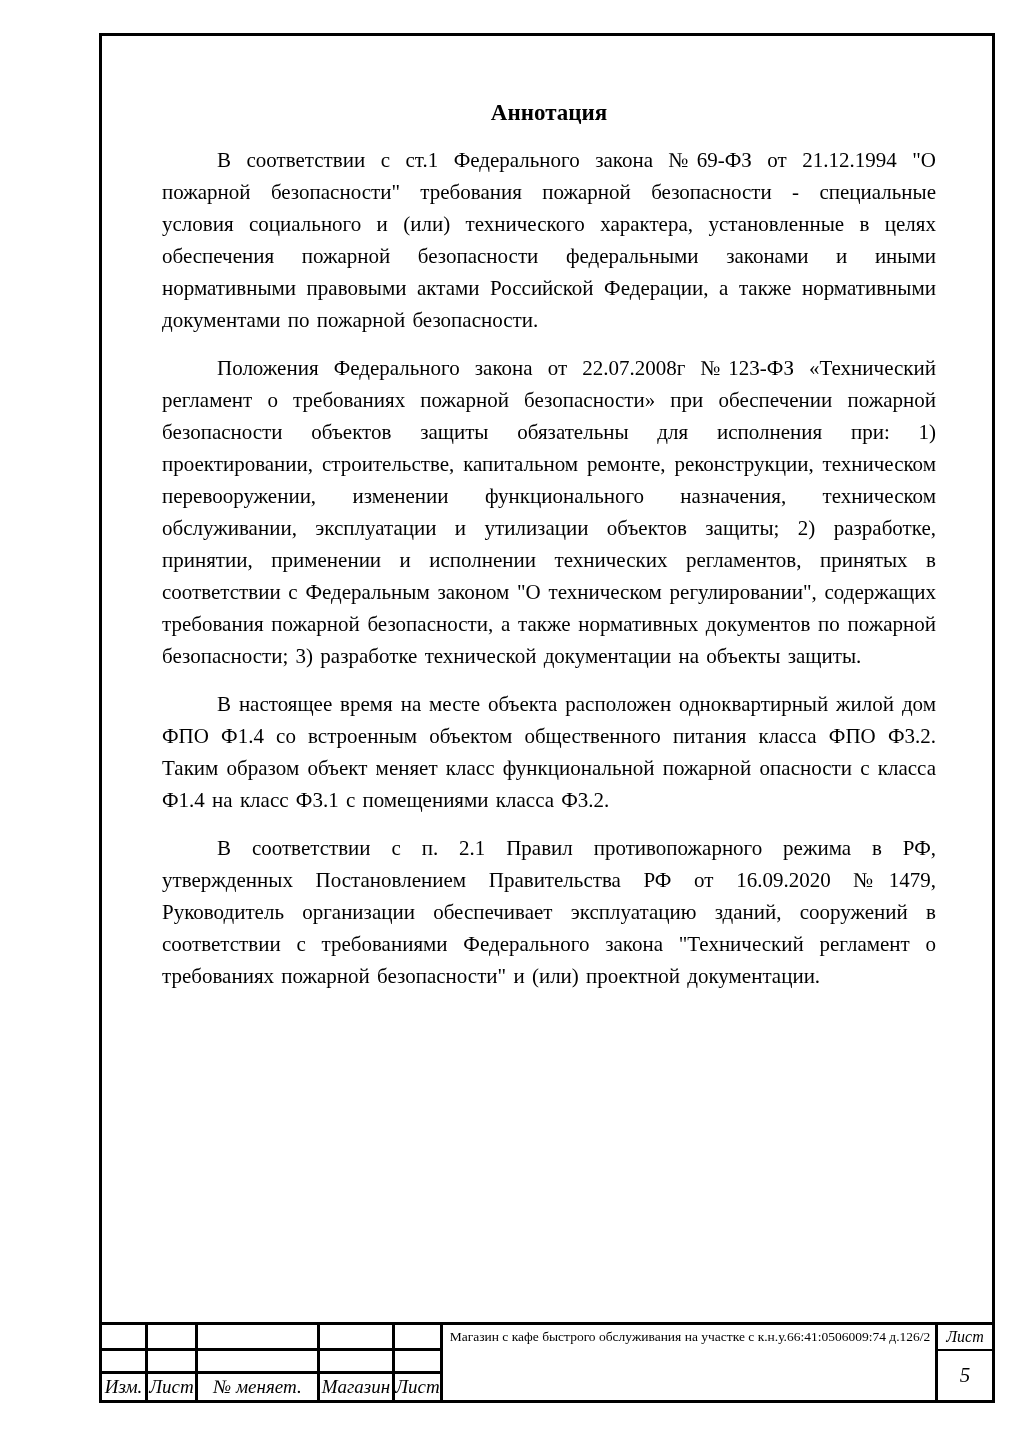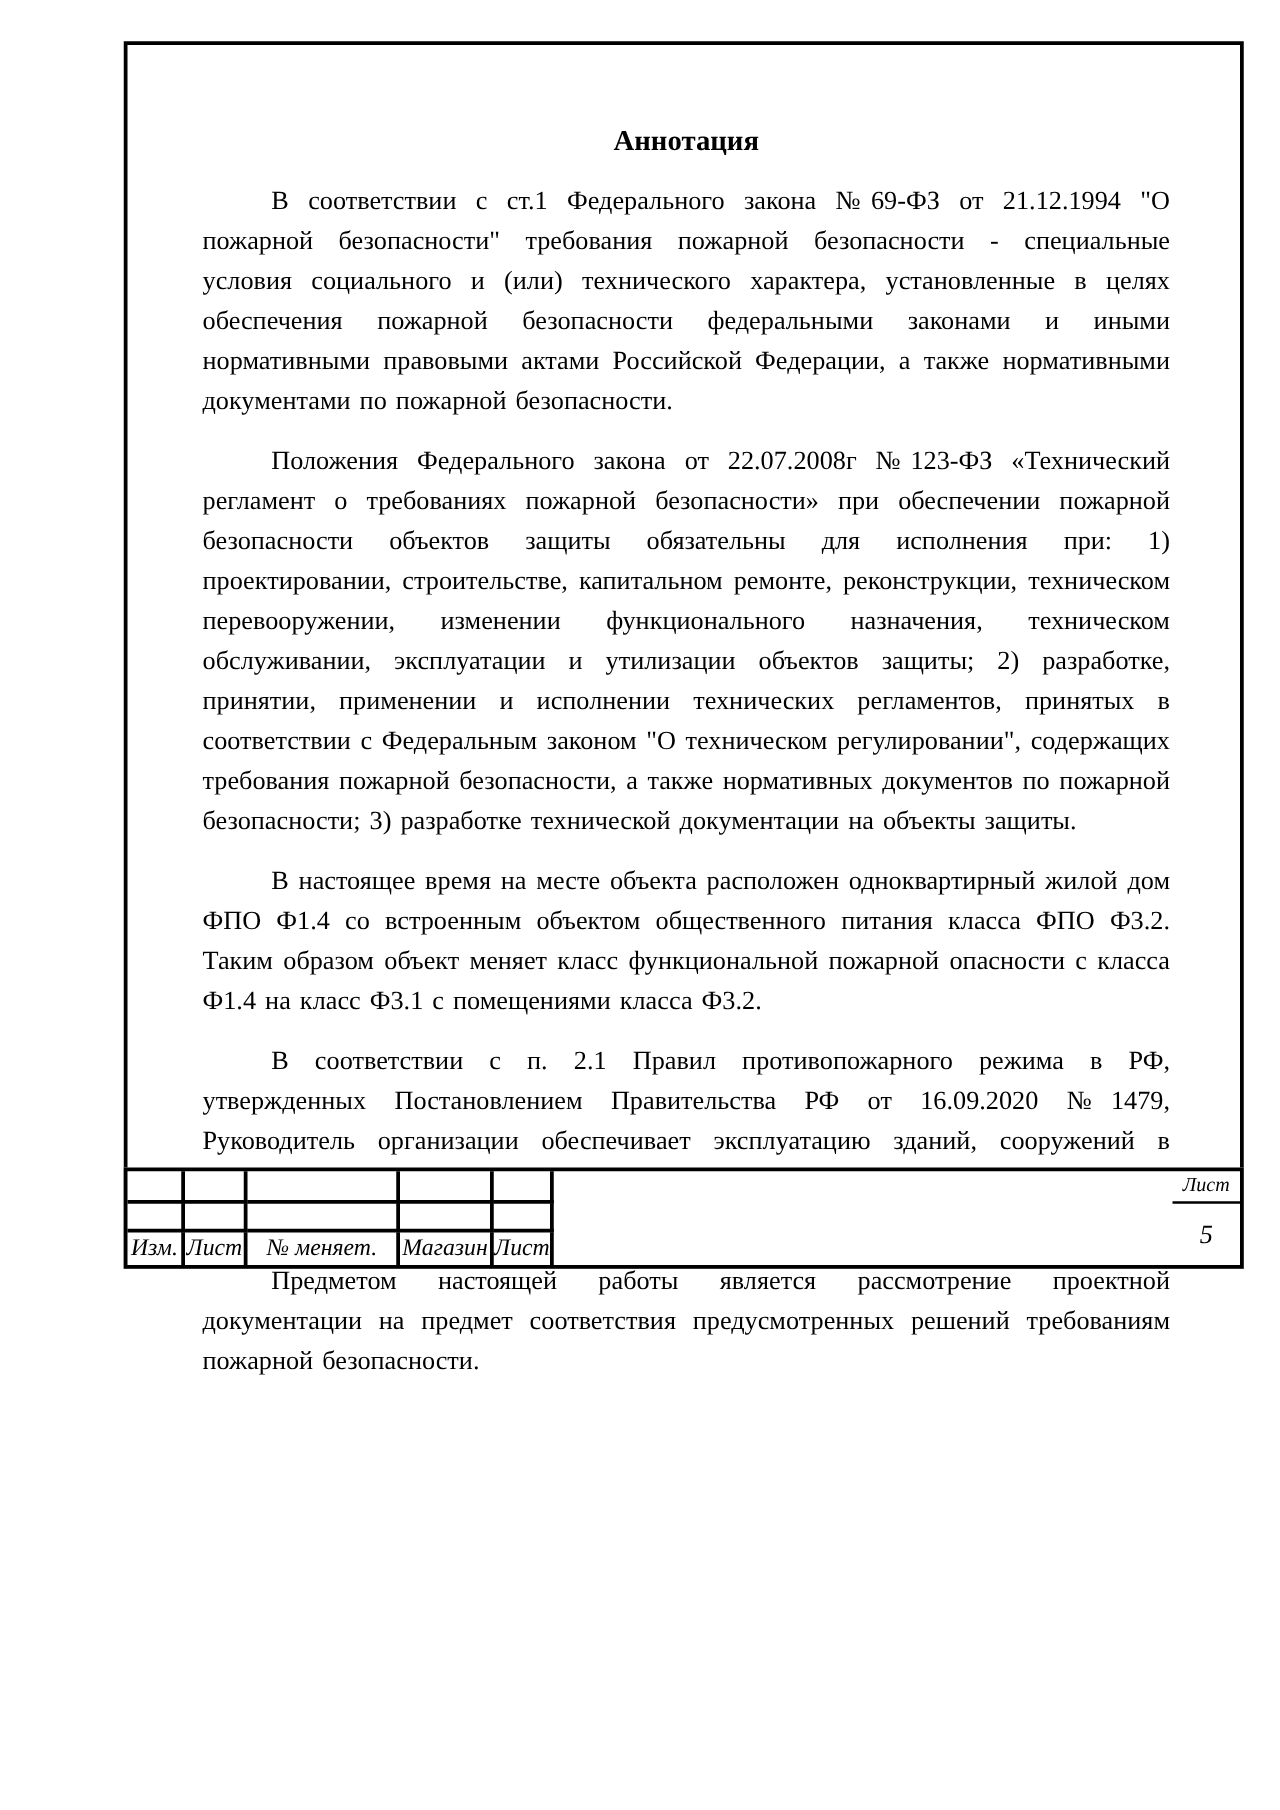--- a/index.html
+++ b/index.html
@@ -12,21 +12,21 @@
     height: 1448px;
     position: relative;
     font-family: "Liberation Serif", serif;
     color: #000;
   }
   .frame {
     position: absolute;
     left: 99px;
     top: 33px;
     width: 896px;
-    height: 982px;
+    height: 1370px;
     border: 3px solid #000;
     box-sizing: border-box;
     background: #fff;
   }
   .content {
     position: absolute;
     left: 44px;
     right: 40px;
     top: 62px;
   }
@@ -109,21 +109,20 @@
 <body>
 
 <div class="frame">
 
   <div class="content">
     <h1 class="heading">Аннотация</h1>
     <p class="para">В соответствии с ст.1 Федерального закона №69-ФЗ от 21.12.1994 "О пожарной безопасности" требования пожарной безопасности - специальные условия социального и (или) технического характера, установленные в целях обеспечения пожарной безопасности федеральными законами и иными нормативными правовыми актами Российской Федерации, а также нормативными документами по пожарной безопасности.</p>
     <p class="para">Положения Федерального закона от 22.07.2008г №123-ФЗ «Технический регламент о требованиях пожарной безопасности» при обеспечении пожарной безопасности объектов защиты обязательны для исполнения при: 1) проектировании, строительстве, капитальном ремонте, реконструкции, техническом перевооружении, изменении функционального назначения, техническом обслуживании, эксплуатации и утилизации объектов защиты; 2) разработке, принятии, применении и исполнении технических регламентов, принятых в соответствии с Федеральным законом "О техническом регулировании", содержащих требования пожарной безопасности, а также нормативных документов по пожарной безопасности; 3) разработке технической документации на объекты защиты.</p>
     <p class="para">В настоящее время на месте объекта расположен одноквартирный жилой дом ФПО Ф1.4 со встроенным объектом общественного питания класса ФПО Ф3.2. Таким образом объект меняет класс функциональной пожарной опасности с класса Ф1.4 на класс Ф3.1 с помещениями класса Ф3.2.</p>
     <p class="para">В соответствии с п. 2.1 Правил противопожарного режима в РФ, утвержденных Постановлением Правительства РФ от 16.09.2020 №1479, Руководитель организации обеспечивает эксплуатацию зданий, сооружений в соответствии с требованиями Федерального закона "Технический регламент о требованиях пожарной безопасности" и (или) проектной документации.</p>
-    <p class="para">Предметом настоящей работы является рассмотрение проектной документации на предмет соответствия предусмотренных решений требованиям пожарной безопасности.</p>
   </div>
 
   <div class="titleblock">
 
     <div class="tb-cell tb-hline" style="grid-column:1;grid-row:1"></div>
     <div class="tb-cell tb-hline" style="grid-column:2;grid-row:1"></div>
     <div class="tb-cell tb-hline" style="grid-column:3;grid-row:1"></div>
     <div class="tb-cell tb-hline" style="grid-column:4;grid-row:1"></div>
     <div class="tb-cell tb-hline" style="grid-column:5;grid-row:1"></div>
 
@@ -132,18 +131,19 @@
     <div class="tb-cell tb-hline" style="grid-column:3;grid-row:2"></div>
     <div class="tb-cell tb-hline" style="grid-column:4;grid-row:2"></div>
     <div class="tb-cell tb-hline" style="grid-column:5;grid-row:2"></div>
 
     <div class="tb-cell tb-label" style="grid-column:1;grid-row:3">Изм.</div>
     <div class="tb-cell tb-label" style="grid-column:2;grid-row:3">Лист</div>
     <div class="tb-cell tb-label" style="grid-column:3;grid-row:3">№ меняет.</div>
     <div class="tb-cell tb-label" style="grid-column:4;grid-row:3">Магазин</div>
     <div class="tb-cell tb-label" style="grid-column:5;grid-row:3">Лист</div>
 
+    <div class="tb-title">Магазин с кафе быстрого обслуживания на участке с к.н.у.66:41:0506009:74 д.126/2</div>
 
     <div class="tb-sheet-label">Лист</div>
     <div class="tb-sheet-num">5</div>
   </div>
 
 </div>
 
 </body></html>

